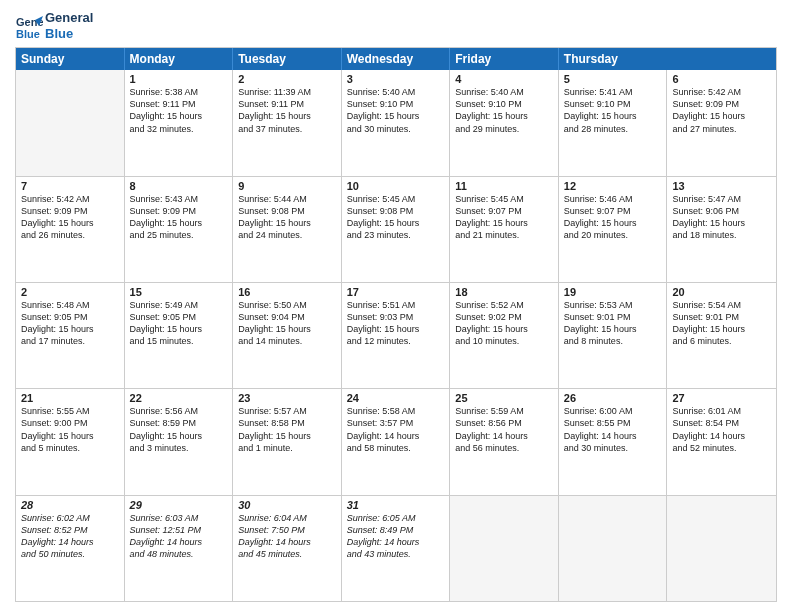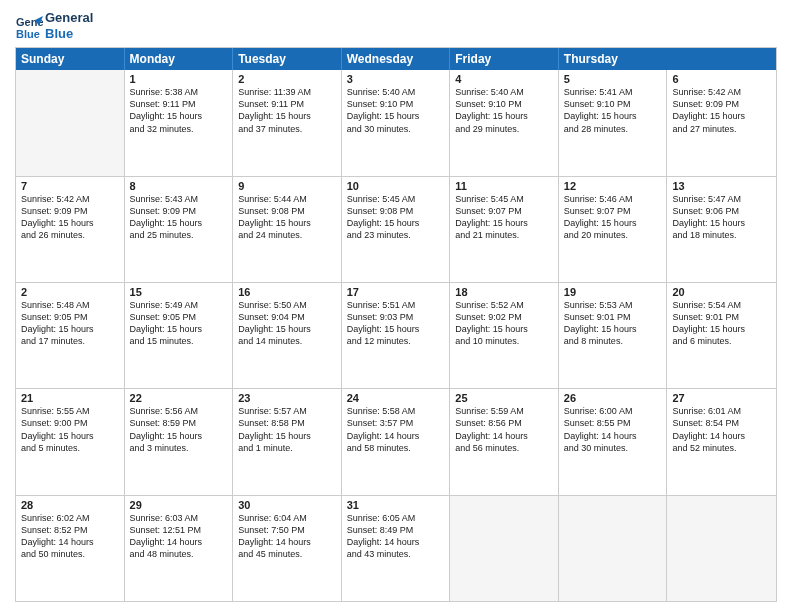--- a/index.html
+++ b/index.html
@@ -69,21 +69,21 @@
       flex: 1;
       display: flex;
       flex-direction: column;
     }
     .cal-row {
       display: grid;
       grid-template-columns: repeat(7, 1fr);
       flex: 1;
       border-bottom: 1px solid #ccc;
     }
-    .cal-row:last-child { border-bottom: none; }
+    .cal-row:last-child { border-bottom: none; font-style: italic; }
     .cal-cell {
       border-right: 1px solid #ccc;
       padding: 3px 5px;
       font-size: 9.5px;
       color: #222;
       vertical-align: top;
       min-height: 0;
       background: #fff;
     }
     .cal-cell:last-child { border-right: none; }

